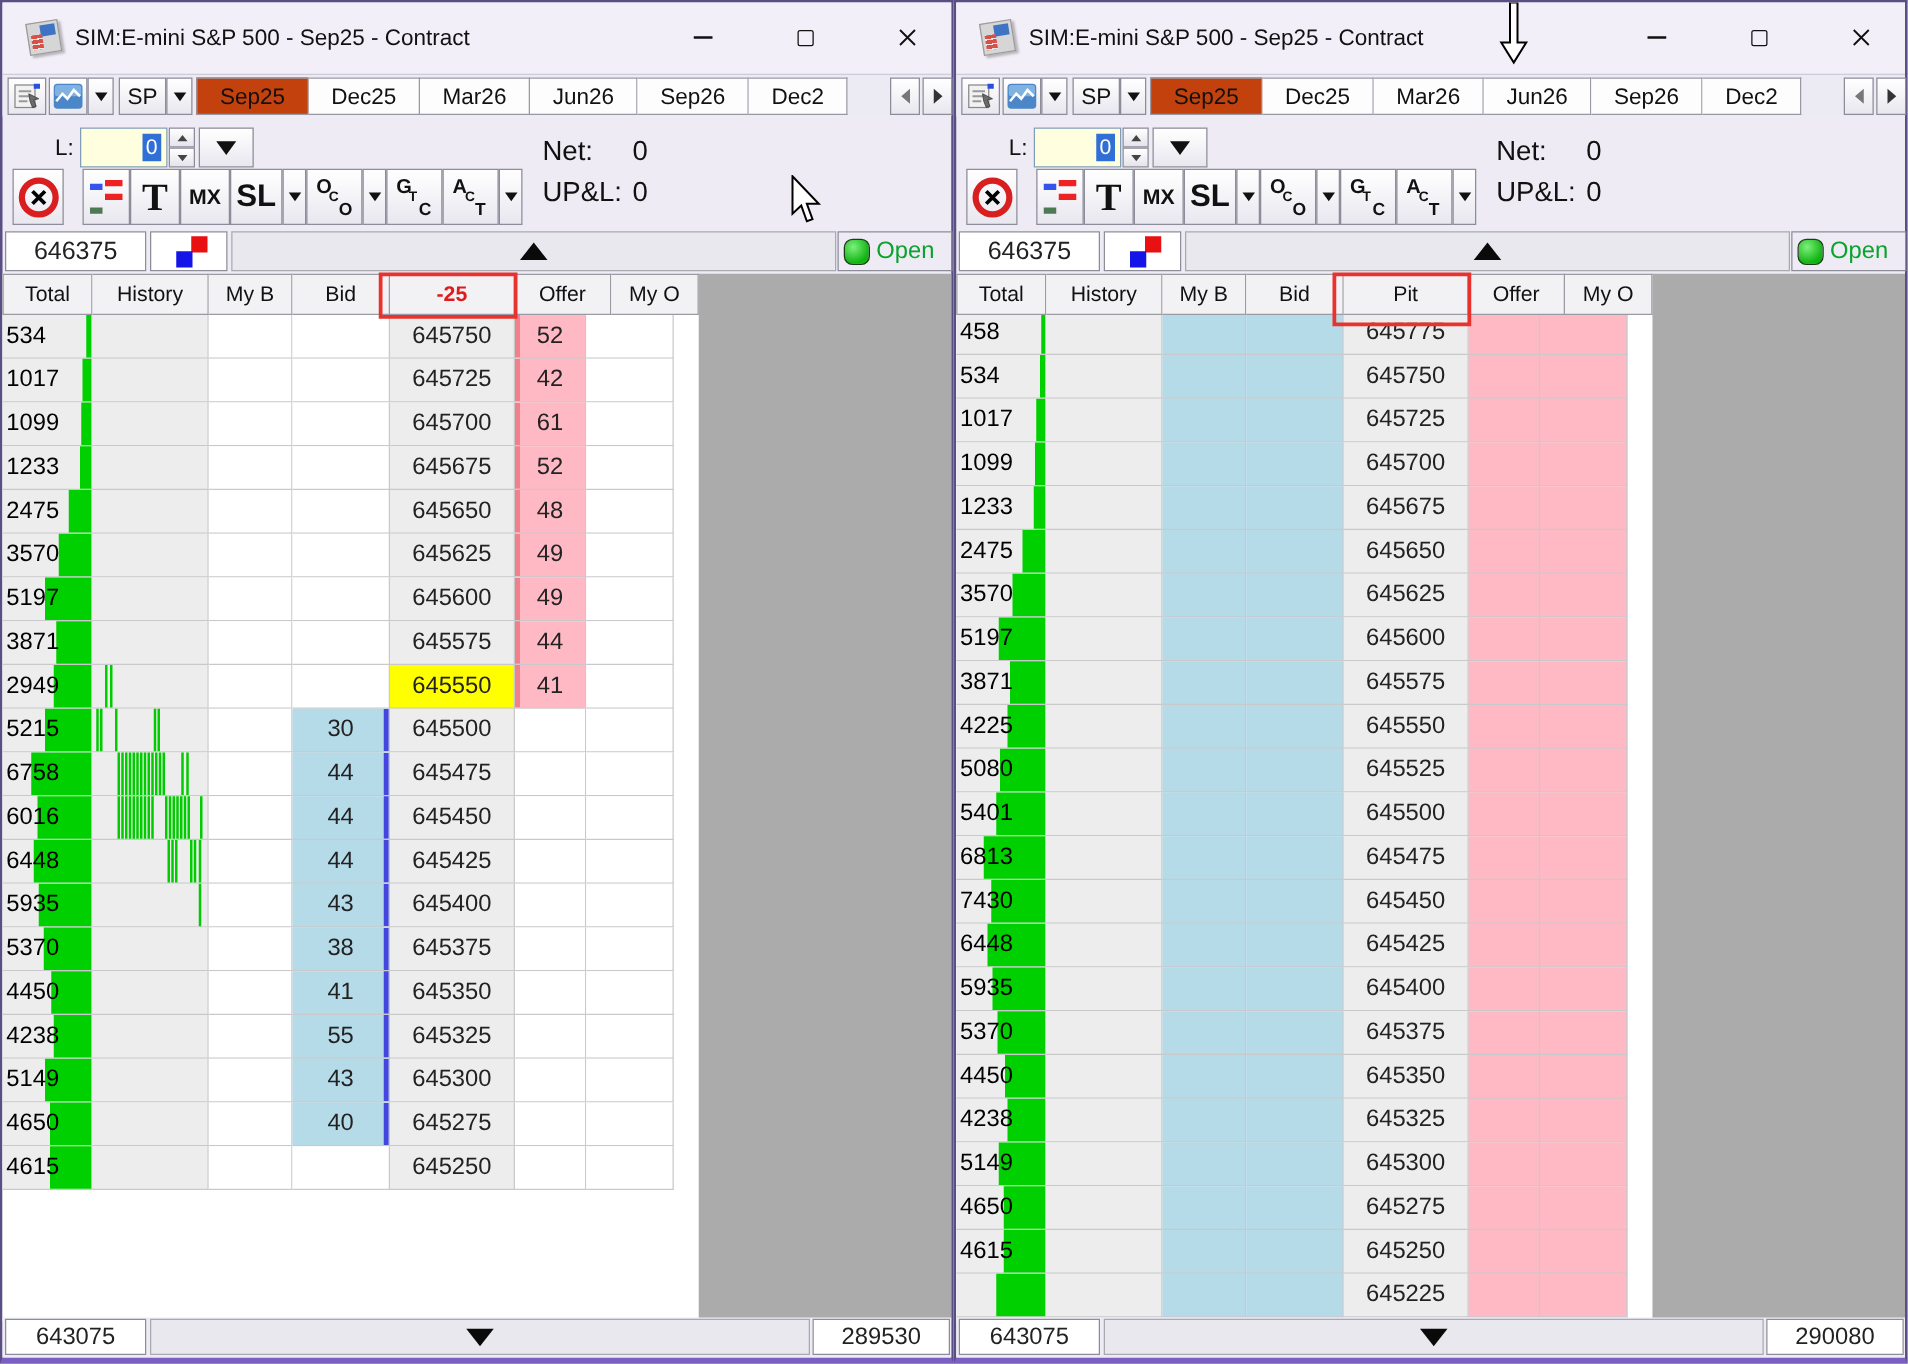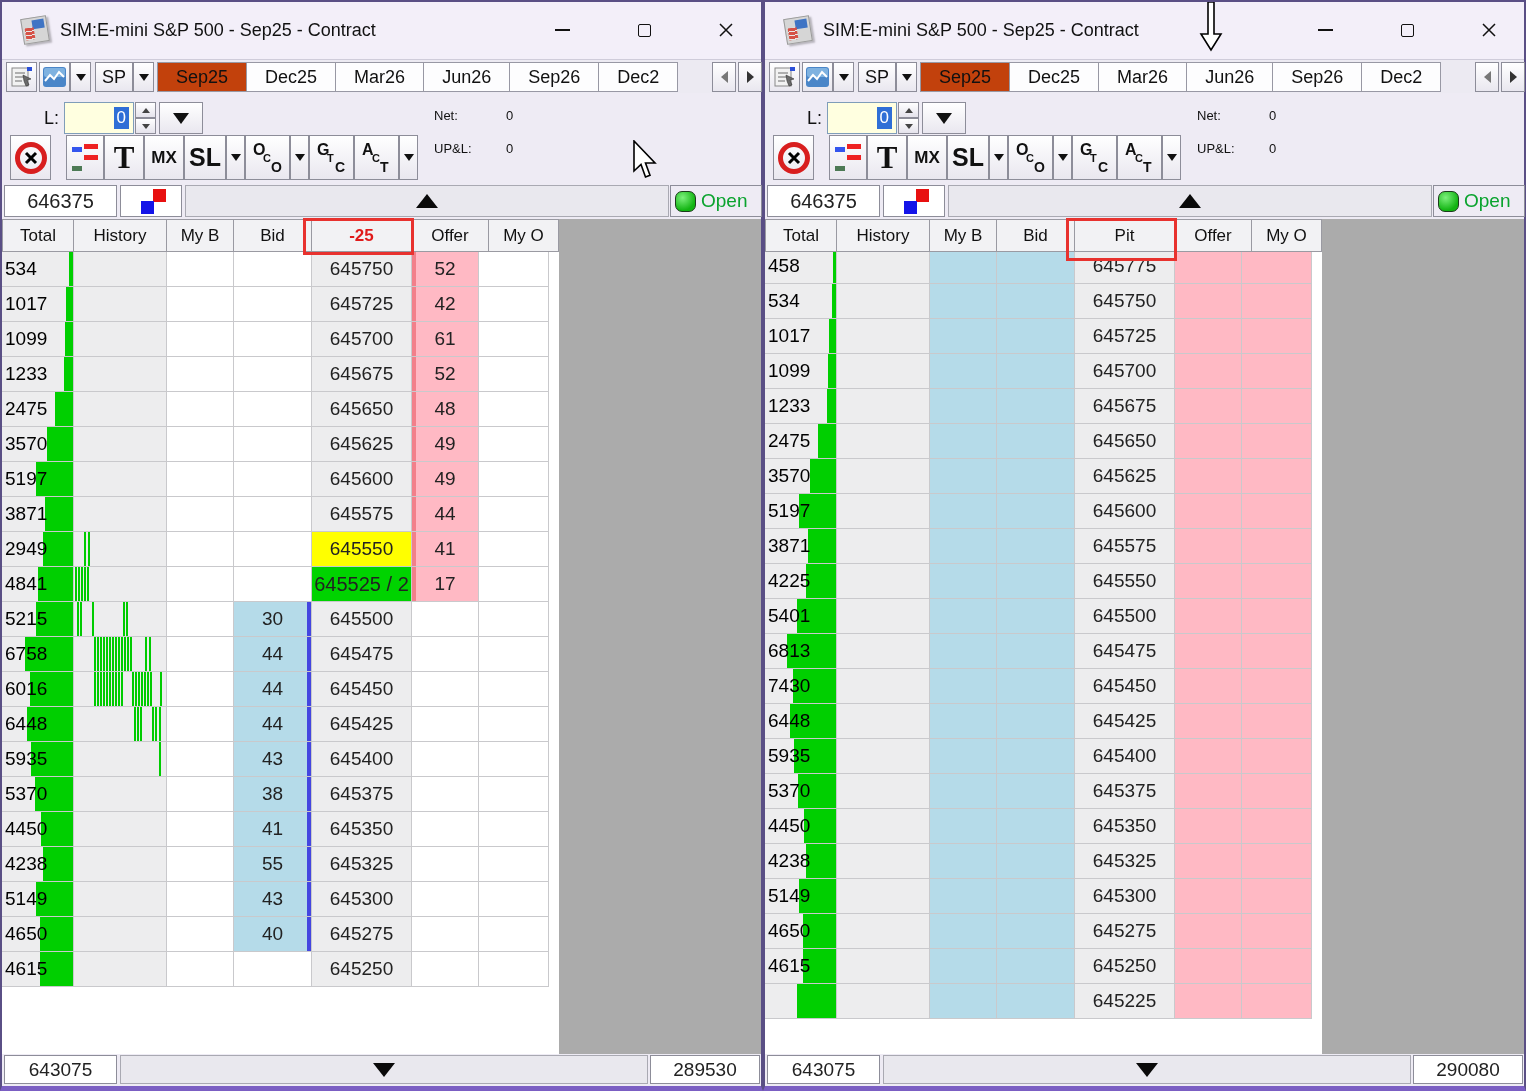--- a/index.html
+++ b/index.html
@@ -45,21 +45,21 @@
   .l-input { position:absolute; left:62px; top:100px; width:70px; height:32px; background:#ffffe0;
              border:1px solid #7f9db9; display:flex; align-items:center; justify-content:flex-end; padding-right:4px; }
   .l-input .sel { background:#2f6fd6; color:#fff; font-size:17px; padding:1px 3px; }
   .spinner { position:absolute; left:133px; top:100px; width:21px; height:32px; }
   .sp-up,.sp-dn { height:16px; border:1px solid #8d8d99; background:linear-gradient(#fff,#e5e3ec);
                   display:flex; align-items:center; justify-content:center; }
   .tri-up-s { width:0;height:0;border-left:4px solid transparent;border-right:4px solid transparent;border-bottom:5px solid #444; }
   .tri-down-s{ width:0;height:0;border-left:4px solid transparent;border-right:4px solid transparent;border-top:5px solid #444; }
   .l-dd { position:absolute; left:157px; top:100px; width:44px; height:32px; }
   .l-dd .tri-down { border-left-width:8px; border-right-width:8px; border-top-width:11px; }
-  .net-line,.upl-line { position:absolute; left:432px; font-size:13px; color:#111; }
+  .net-line,.upl-line { position:absolute; left:432px; font-size:22px; color:#111; }
   .net-line { top:106px; } .upl-line { top:139px; }
   .net-line .lbl,.upl-line .lbl { display:inline-block; width:72px; }
   .net-line .val,.upl-line .val { display:inline-block; }
 
   
   .cancel-btn { position:absolute; left:8px; top:133px; width:41px; height:45px; }
   .ring { width:32px; height:32px; border:5px solid #d81e1e; border-radius:50%; display:flex; align-items:center; justify-content:center; }
   .order-group { position:absolute; left:64px; top:133px; height:45px; display:flex; }
   .order-group .tbtn { height:45px; }
   .depth { width:38px; position:relative; }
@@ -109,21 +109,21 @@
   .c-total span { position:relative; z-index:2; }
   .tbar { position:absolute; right:0; top:0; bottom:0; background:#00cf00; z-index:1; }
   .c-hist  { width:93px;  background:#ededee; }
   .htick { position:absolute; top:0; bottom:0; width:2px; background:#00cc00; }
   .c-myb   { width:67px;  background:#fff; }
   .c-bid   { width:78px;  background:#fff; }
   .c-bid.has-bid { background:#b5dbe9; box-shadow:inset -4px 0 0 #4446e0; }
   .c-price { width:100px; background:#ededee; overflow:hidden; white-space:nowrap; }
   .c-price.hl-yellow { background:#ffff00; }
   .c-price.hl-green  { background:#00d300; font-size:20px; }
-  .c-offer { width:67px;  background:#fff; }
+  .c-offer { width:57px;  background:#fff; }
   .c-offer.has-offer { background:#ffb9c4; box-shadow:inset 4px 0 0 #f2808a; }
   .c-myo   { width:70px;  background:#fff; }
   .fill-bid   { background:#b5dbe9 !important; }
   .fill-offer { background:#ffb9c4 !important; }
   .dead { position:absolute; left:557px; top:217px; width:202px; height:838px; background:#ababab; }
 
   .redbox { position:absolute; left:301px; top:216px; width:111px; height:37px; border:3px solid #e8322e; z-index:6; }
   .redbox.tall { height:43px; }
 
   
@@ -391,38 +391,20 @@
               <span>2949</span>
             </div>
             <div class="cell c-hist">
               <div class="htick" style="left: 10px;"></div>
               <div class="htick" style="left: 14px;"></div>
             </div>
             <div class="cell c-myb"></div>
             <div class="cell c-bid"></div>
             <div class="cell c-price hl-yellow">645550</div>
             <div class="cell c-offer has-offer">41</div>
-            <div class="cell c-myo"></div>
-          </div>
-          <div class="lrow">
-            <div class="cell c-total">
-              <div class="tbar" style="width: 35px;"></div>
-              <span>4841</span>
-            </div>
-            <div class="cell c-hist">
-              <div class="htick" style="left: 1px;"></div>
-              <div class="htick" style="left: 4px;"></div>
-              <div class="htick" style="left: 7px;"></div>
-              <div class="htick" style="left: 10px;"></div>
-              <div class="htick" style="left: 13px;"></div>
-            </div>
-            <div class="cell c-myb"></div>
-            <div class="cell c-bid"></div>
-            <div class="cell c-price hl-green">645525 / 2</div>
-            <div class="cell c-offer has-offer">17</div>
             <div class="cell c-myo"></div>
           </div>
           <div class="lrow">
             <div class="cell c-total">
               <div class="tbar" style="width: 37px;"></div>
               <span>5215</span>
             </div>
             <div class="cell c-hist">
               <div class="htick" style="left: 3px;"></div>
               <div class="htick" style="left: 6px;"></div>
@@ -879,20 +861,32 @@
             </div>
             <div class="cell c-hist"></div>
             <div class="cell c-myb fill-bid"></div>
             <div class="cell c-bid fill-bid"></div>
             <div class="cell c-price">645550</div>
             <div class="cell c-offer fill-offer"></div>
             <div class="cell c-myo fill-offer"></div>
           </div>
           <div class="lrow">
             <div class="cell c-total">
+              <div class="tbar" style="width: 36px;"></div>
+              <span>5080</span>
+            </div>
+            <div class="cell c-hist"></div>
+            <div class="cell c-myb fill-bid"></div>
+            <div class="cell c-bid fill-bid"></div>
+            <div class="cell c-price">645525</div>
+            <div class="cell c-offer fill-offer"></div>
+            <div class="cell c-myo fill-offer"></div>
+          </div>
+          <div class="lrow">
+            <div class="cell c-total">
               <div class="tbar" style="width: 39px;"></div>
               <span>5401</span>
             </div>
             <div class="cell c-hist"></div>
             <div class="cell c-myb fill-bid"></div>
             <div class="cell c-bid fill-bid"></div>
             <div class="cell c-price">645500</div>
             <div class="cell c-offer fill-offer"></div>
             <div class="cell c-myo fill-offer"></div>
           </div>

